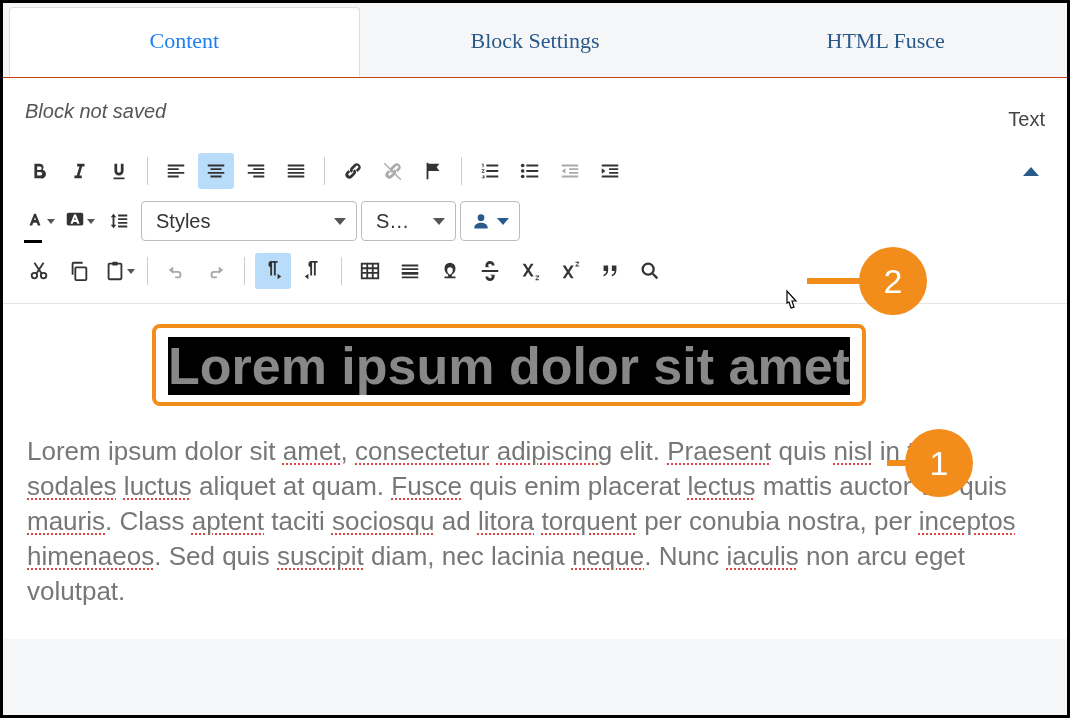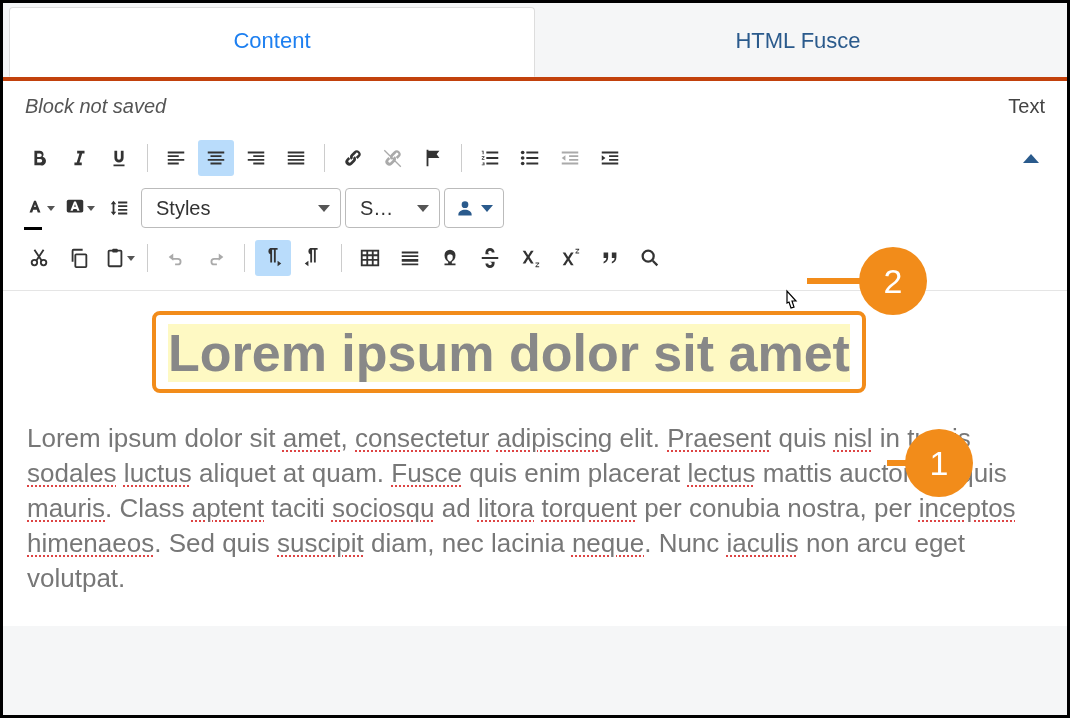--- a/index.html
+++ b/index.html
@@ -1,55 +1,56 @@
 <!DOCTYPE html>
 <html><head>
 <meta charset="utf-8">
 <style>
 * { box-sizing: border-box; margin: 0; padding: 0; }
 body { font-family: Arial, Helvetica, sans-serif; background: #fff; }
 .frame { width: 1070px; height: 718px; border: 3px solid #000; background: #f5f6f7; position: relative; overflow: hidden; }
 .tabs { display: flex; background: #f5f6f7; padding: 4px 6px 0 6px; }
-.tab { flex: 1; text-align: center; padding: 20px 0 22px; font-size: 22px; font-weight: 500; cursor: pointer; border: 1px solid transparent; color: #2a5a8c; }
+.tab { flex: 1; text-align: center; padding: 20px 0 22px; font-size: 22px; font-weight: 500; cursor: pointer; border: 1px solid transparent; color: #2a5a8c; font-family: Liberation Serif, serif; }
 .tab.active { background: #fff; color: #1d7ff0; border: 1px solid #ddd; border-bottom: 1px solid #fff; border-radius: 4px 4px 0 0; }
-.panel { background: #fff; border-top: 4px solid #c2410c; }
+.panel { background: #fff; border-top: 1px solid #c2410c; }
 .status-row { display: flex; justify-content: space-between; align-items: center; padding: 14px 22px 10px; }
 .status { font-style: italic; color: #555; font-size: 20px; }
-.type-label { color: #444; font-size: 20px; }
+.type-label { color: #444; font-size: 20px; margin-top: 16px; }
 .toolbar { padding: 6px 14px 8px; border-bottom: 1px solid #e5e5e5; }
 .toolbar-row { display: flex; align-items: center; gap: 4px; padding: 6px 4px; flex-wrap: nowrap; position: relative; }
 .btn { width: 36px; height: 36px; display: flex; align-items: center; justify-content: center; border-radius: 3px; cursor: pointer; color: #333; }
 .btn.active { background: #b9dcfb; }
 .btn svg { width: 22px; height: 22px; fill: currentColor; }
 .btn.faded { color: #aaa; }
 .sep { width: 1px; height: 28px; background: #ccc; margin: 0 6px; }
 .select { display: flex; align-items: center; justify-content: space-between; height: 40px; border: 1px solid #bbb; border-radius: 4px; background: #fff; padding: 0 10px 0 14px; font-size: 20px; color: #333; cursor: pointer; }
 .select .caret { margin-left: 10px; }
 .caret { width: 0; height: 0; border-left: 6px solid transparent; border-right: 6px solid transparent; border-top: 7px solid #555; }
 .caret-up { border-top: none; border-bottom: 9px solid #2a5a8c; border-left: 8px solid transparent; border-right: 8px solid transparent; }
 .mini-caret { width: 0; height: 0; border-left: 4px solid transparent; border-right: 4px solid transparent; border-top: 5px solid #555; display: inline-block; vertical-align: middle; margin-left: 1px; }
 .person-btn { display: flex; align-items: center; gap: 6px; height: 40px; border: 1px solid #bbb; border-radius: 4px; background: #fff; padding: 0 10px; cursor: pointer; color: #2a5a8c; }
 .collapse-btn { margin-left: auto; padding-right: 10px; cursor: pointer; }
 .content-area { padding: 20px 24px 30px; background: #fff; }
 .heading-highlight { position: relative; display: inline-block; border: 4px solid #f28c1a; border-radius: 8px; padding: 8px 12px 6px; margin-left: 125px; margin-bottom: 28px; }
-.heading-text { font-size: 52px; font-weight: 700; color: #888; background: #fef9c3; display: inline; }
+.heading-text { font-size: 52px; font-weight: 700; color: #888; background: #000000; display: inline; }
 .sp { text-decoration: underline dotted #d44; text-decoration-thickness: 2px; text-underline-offset: 3px; }
 .body-text { font-size: 26px; line-height: 1.35; color: #777; }
 .callout { width: 68px; height: 68px; border-radius: 50%; background: #f28c1a; color: #fff; font-size: 34px; font-weight: 400; display: flex; align-items: center; justify-content: center; position: absolute; z-index: 5; }
 .callout-line { position: absolute; background: #f28c1a; z-index: 4; }
 .cursor-pointer { position: absolute; z-index: 6; }
 .color-bar { position: absolute; bottom: -4px; left: 3px; width: 18px; height: 3px; }
 </style>
 </head>
 <body>
 
 <div class="frame">
 
   <div class="tabs">
     <div class="tab active">Content</div>
+    <div class="tab">Block Settings</div>
     <div class="tab">HTML Fusce</div>
   </div>
 
   <div class="panel">
     <div class="status-row">
       <div class="status">Block not saved</div>
       <div class="type-label">Text</div>
     </div>
 
     <div class="toolbar">
@@ -149,21 +150,21 @@
               <rect x="3" y="3" width="18" height="14" rx="2"></rect>
               <path fill="#fff" d="M11 5h2l4 10h-2.5l-.8-2h-3.4l-.8 2H7zM11 10.5h2l-1-2.6z"></path>
             </svg>
           <span class="mini-caret"></span>
         </div>
         <div class="btn">
             <svg viewBox="0 0 24 24">
               <path d="M6 4l3 4H7v8h2l-3 4-3-4h2V8H3zM11 5h10v2H11zM11 9h10v2H11zM11 13h10v2H11zM11 17h10v2H11z"></path>
             </svg>
           </div>
-        <div class="select" style="width:200px">
+        <div class="select" style="width:216px">
             <span>Styles</span>
             <span class="caret"></span>
           </div>
         <div class="select" style="width:95px">
             <span>S…</span>
             <span class="caret"></span>
           </div>
         <div class="person-btn">
           <svg width="20" height="20" viewBox="0 0 24 24" fill="#2a5a8c">
               <circle cx="12" cy="8" r="4"></circle>

